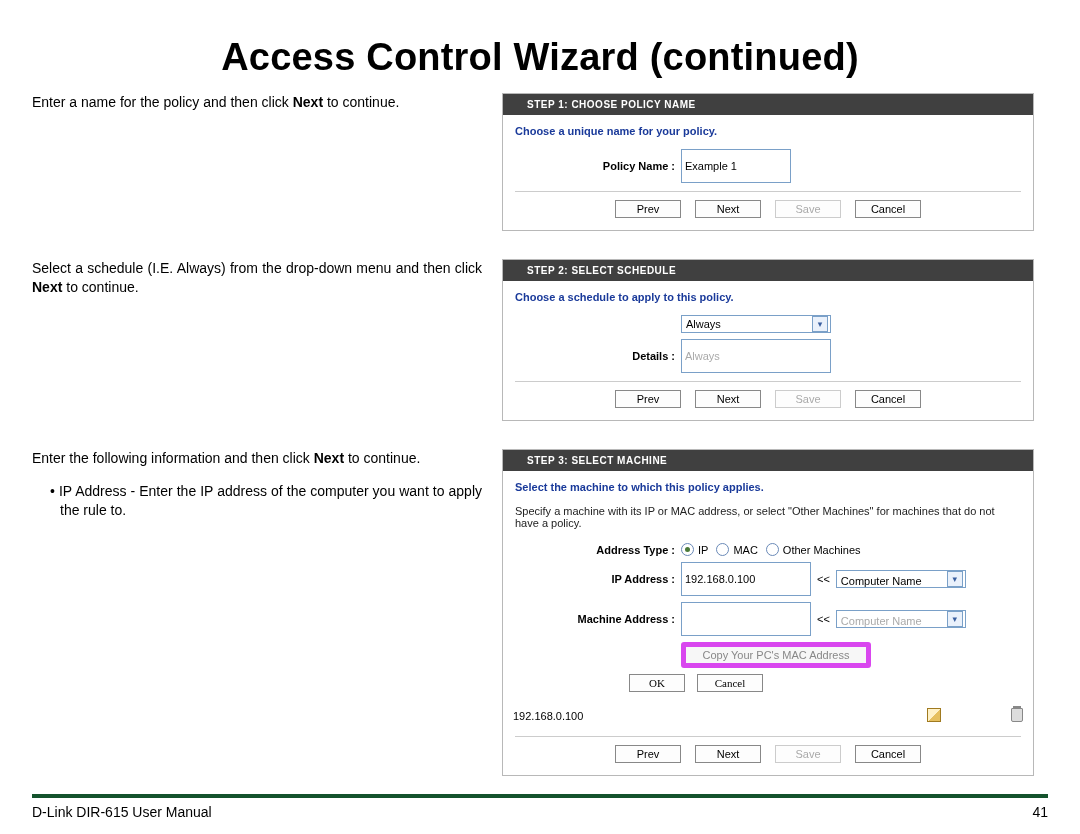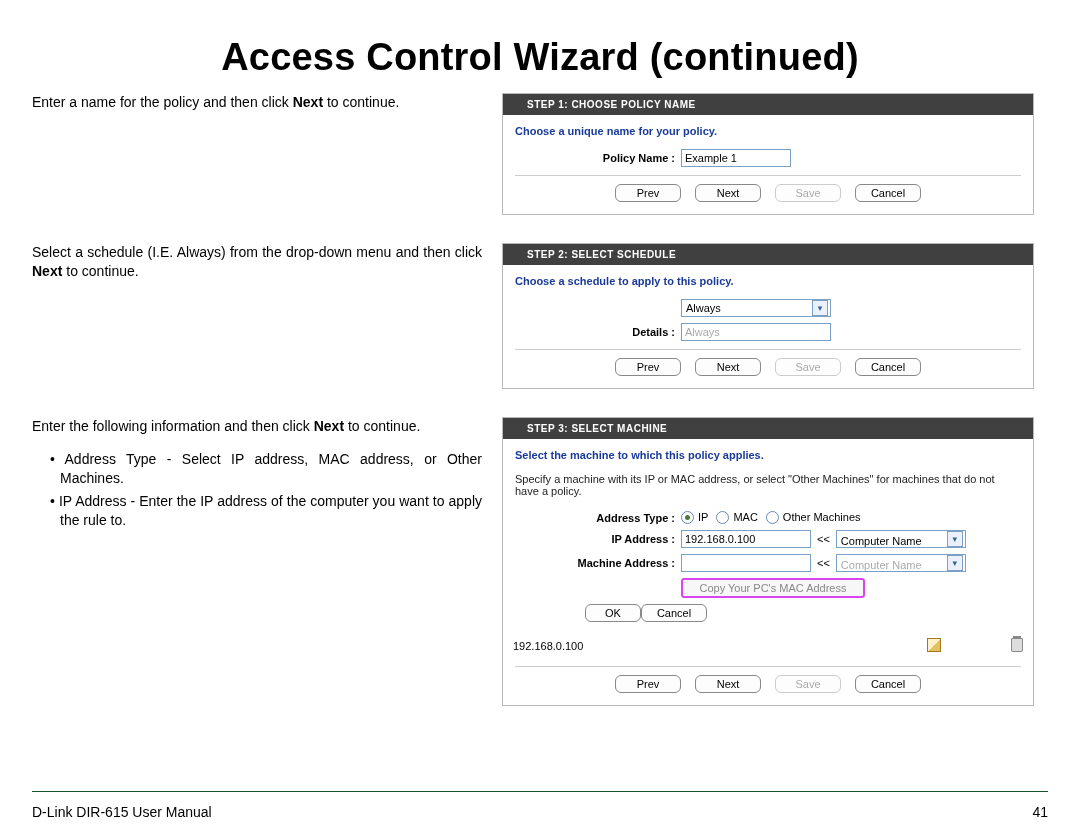--- a/index.html
+++ b/index.html
@@ -86,21 +86,21 @@
     width: 160px;
     text-align: right;
     font-weight: bold;
     font-size: 11px;
     padding-right: 6px;
   }
   .text-input {
     height: 18px;
     font-size: 11px;
     border: 1px solid #7aa0c8;
-    padding: 8px 3px;
+    padding: 16px 3px;
     box-sizing: border-box;
   }
   .text-input.w110 { width: 110px; }
   .text-input.w130 { width: 130px; }
   .text-input.w150 { width: 150px; }
   .select {
     height: 18px;
     border: 1px solid #7aa0c8;
     font-size: 11px;
     display: inline-flex;
@@ -131,31 +131,31 @@
     border-top: 1px solid #ccc;
     padding-top: 8px;
     margin-top: 8px;
   }
   .btn {
     min-width: 44px;
     padding: 2px 10px;
     font-size: 11px;
     border: 1px solid #888;
     background: #fdfdfd;
-    border-radius: 6px;
+    border-radius: 0;
     text-align: center;
     cursor: pointer;
   }
   .btn.disabled {
     color: #aaa;
     border-color: #ccc;
   }
   .radio {
     display: inline-flex;
-    align-items: flex-start;
+    align-items: center;
     gap: 4px;
     margin-right: 8px;
     font-size: 11px;
   }
   .radio .dot {
     width: 11px; height: 11px;
     border: 1px solid #6a8ab8;
     border-radius: 50%;
     display: inline-flex;
     align-items: center;
@@ -167,21 +167,21 @@
     width: 5px; height: 5px;
     border-radius: 50%;
     background: #4a7a3a;
   }
   .longbtn {
     display: block;
     margin: 2px 0 6px 166px;
     width: 180px;
     text-align: center;
     font-size: 11px;
-    border: 2px solid #d946ef;
+    border: 5px solid #d946ef;
     border-radius: 3px;
     color: #888;
     padding: 2px 0;
     background: #f7f7f7;
   }
   .arrow-lbl {
     font-size: 11px;
     margin: 0 6px;
   }
   .table-head {
@@ -217,22 +217,22 @@
     content:"";
     position:absolute;
     top:-3px;left:1px;width:8px;height:2px;
     background:#888;
   }
   .footer {
     position: absolute;
     bottom: 14px;
     left: 32px;
     right: 32px;
-    border-top: 1px solid #14532d;
-    padding-top: 12px;
+    border-top: 4px solid #14532d;
+    padding-top: 6px;
     display: flex;
     justify-content: space-between;
     font-size: 14px;
   }
   .disabled-input {
     color: #aaa;
   }
 </style>
 </head>
 <body>
@@ -291,21 +291,20 @@
             <div class="btn">Cancel</div>
           </div>
         </div>
       </div>
     </div>
 
     <div class="row">
       <div class="left-col">
         <span>Enter the following information and then click </span><b>Next</b><span> to continue.</span>
         <div style="height:10px"></div>
-        <div class="indent">• Address Type - Select IP address, MAC address, or Other Machines.</div>
         <div class="indent">• IP Address - Enter the IP address of the computer you want to apply the rule to.</div>
       </div>
       <div class="panel">
         <div class="panel-header">STEP 3: SELECT MACHINE</div>
         <div class="panel-body" style="padding-bottom:0;">
           <div class="panel-prompt">Select the machine to which this policy applies.</div>
           <div class="panel-desc">Specify a machine with its IP or MAC address, or select "Other Machines" for machines that do not have a policy.</div>
 
           <div class="form-line">
             <div class="form-label">Address Type :</div>
@@ -338,21 +337,21 @@
             <input class="text-input w130 disabled-input" type="text" readonly="" style="">
             <span class="arrow-lbl">&lt;&lt;</span>
             <div class="select w130" style="color:#aaa;">
               <span>Computer Name</span>
               <span class="chev">▾</span>
             </div>
           </div>
 
           <div class="longbtn">Copy Your PC's MAC Address</div>
 
-          <div class="form-line" style="margin-left:70px; ">
+          <div class="form-line" style="margin-left:114px; gap:12px;font-family:Liberation Serif, serif;">
             <div class="btn" style="min-width:34px;">OK</div>
             <div class="btn">Cancel</div>
           </div>
           <div style="height:6px"></div>
         </div>
 
         <div class="table-row">
           <span class="table-cell-ip">192.168.0.100</span>
           <span><span class="edit-icon"></span></span>
           <span style="width:70px;"></span>

